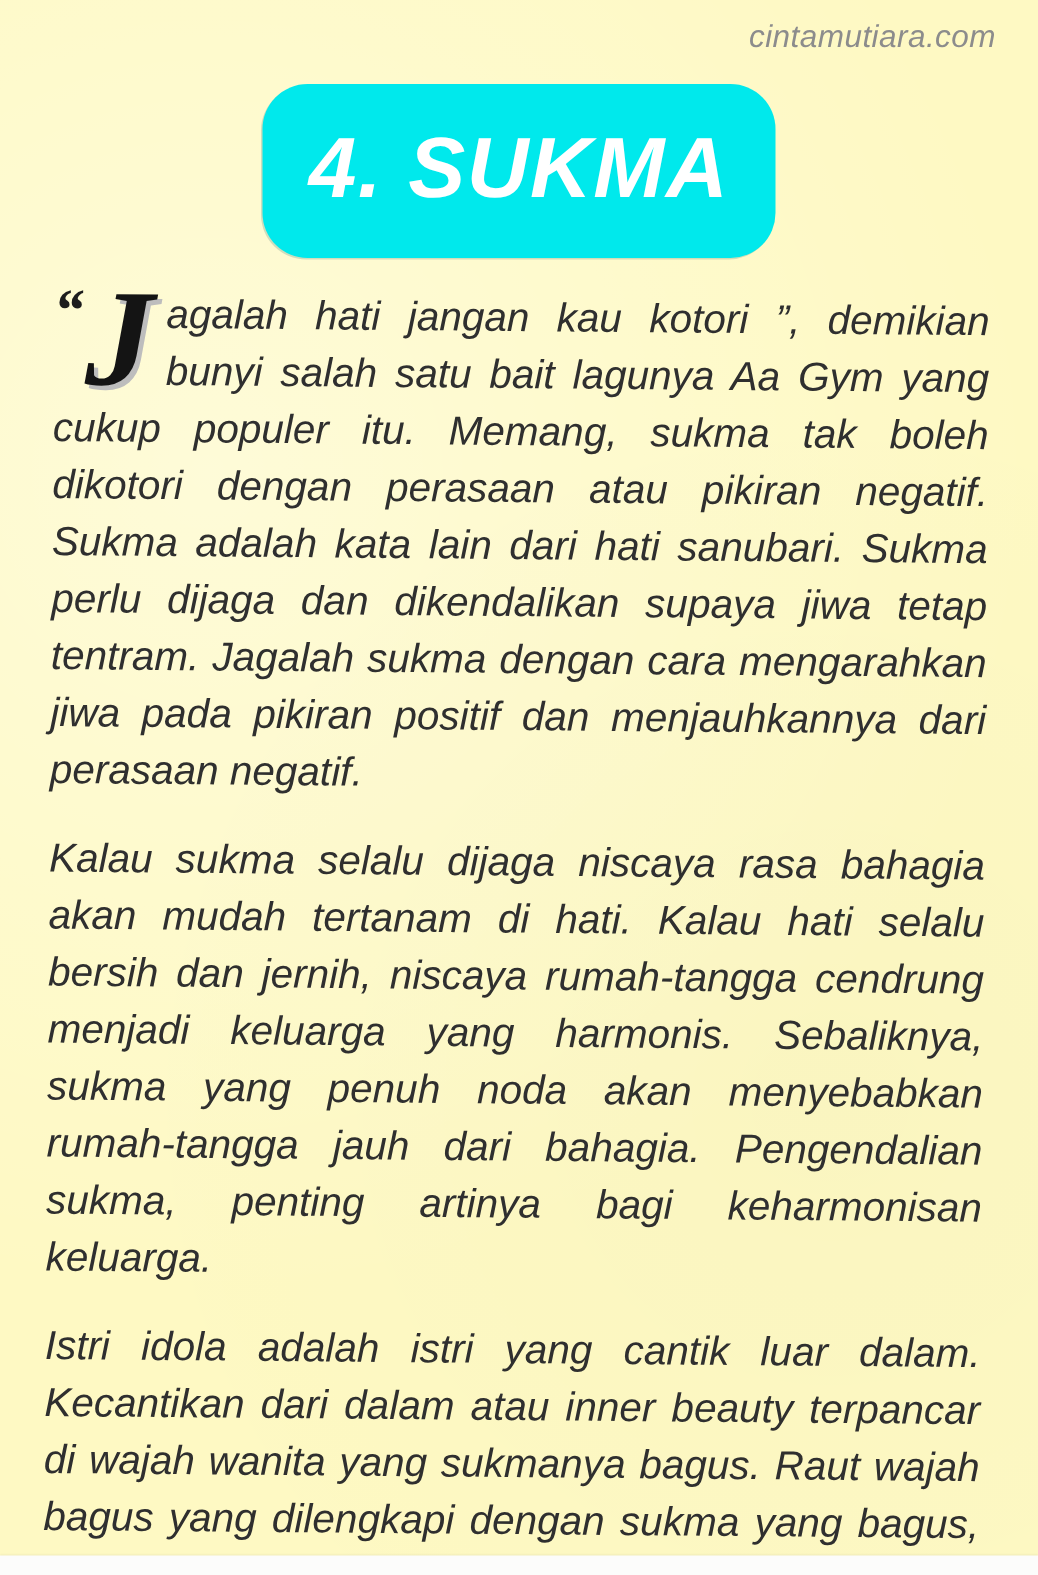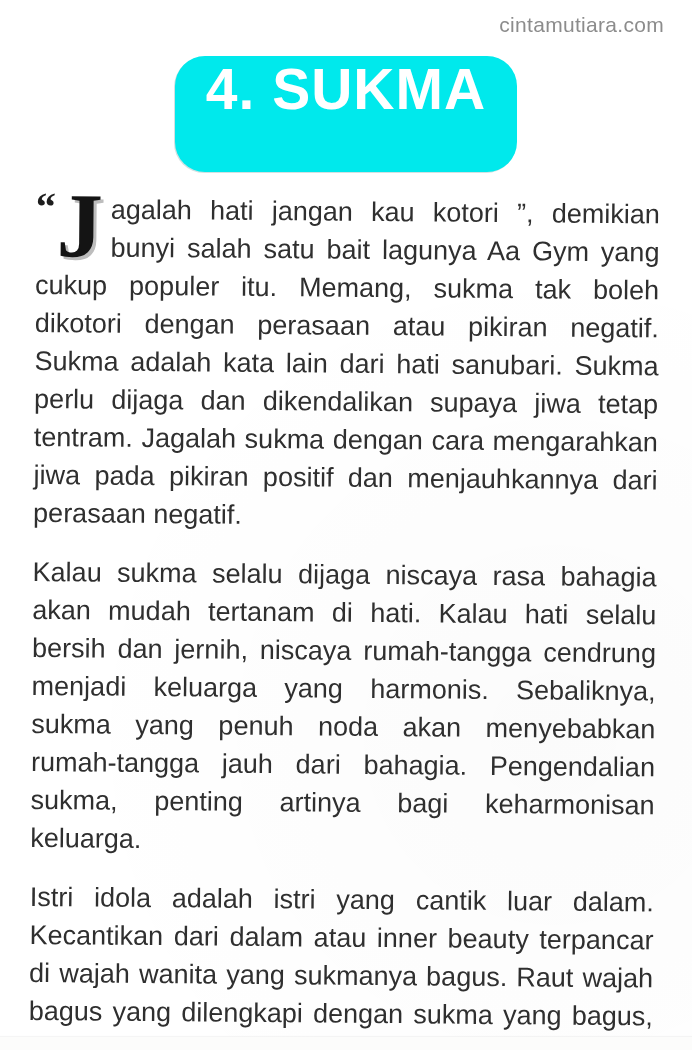--- a/index.html
+++ b/index.html
@@ -5,23 +5,24 @@
   html, body {
     margin: 0;
     padding: 0;
     background: #e9e9e7;
   }
   .page {
     position: relative;
     width: 692px;
     height: 1050px;
     margin: 0 auto;
-    background: #ffffff;
+    background: #fef9c3;
     overflow: hidden;
     font-family: "Liberation Sans", sans-serif;
+    font-style: italic;
   }
   
   .page::before {
     content: "";
     position: absolute;
     inset: 0;
     background:
       radial-gradient(circle at 20% 30%, rgba(255,255,255,0.35), transparent 60%),
       radial-gradient(circle at 80% 70%, rgba(0,0,0,0.015), transparent 55%);
     pointer-events: none;
@@ -36,20 +37,21 @@
   }
   .chapter-badge {
     position: absolute;
     left: 175px;
     top: 56px;
     width: 342px;
     height: 116px;
     background: #00e9ec;
     border-radius: 30px;
     display: flex;
+    align-items: center;
     justify-content: center;
     box-shadow: -1px 1px 0 rgba(0,90,95,0.18);
   }
   .chapter-title {
     color: #ffffff;
     font-size: 57px;
     font-weight: bold;
     letter-spacing: 1px;
     padding-bottom: 4px;
   }

